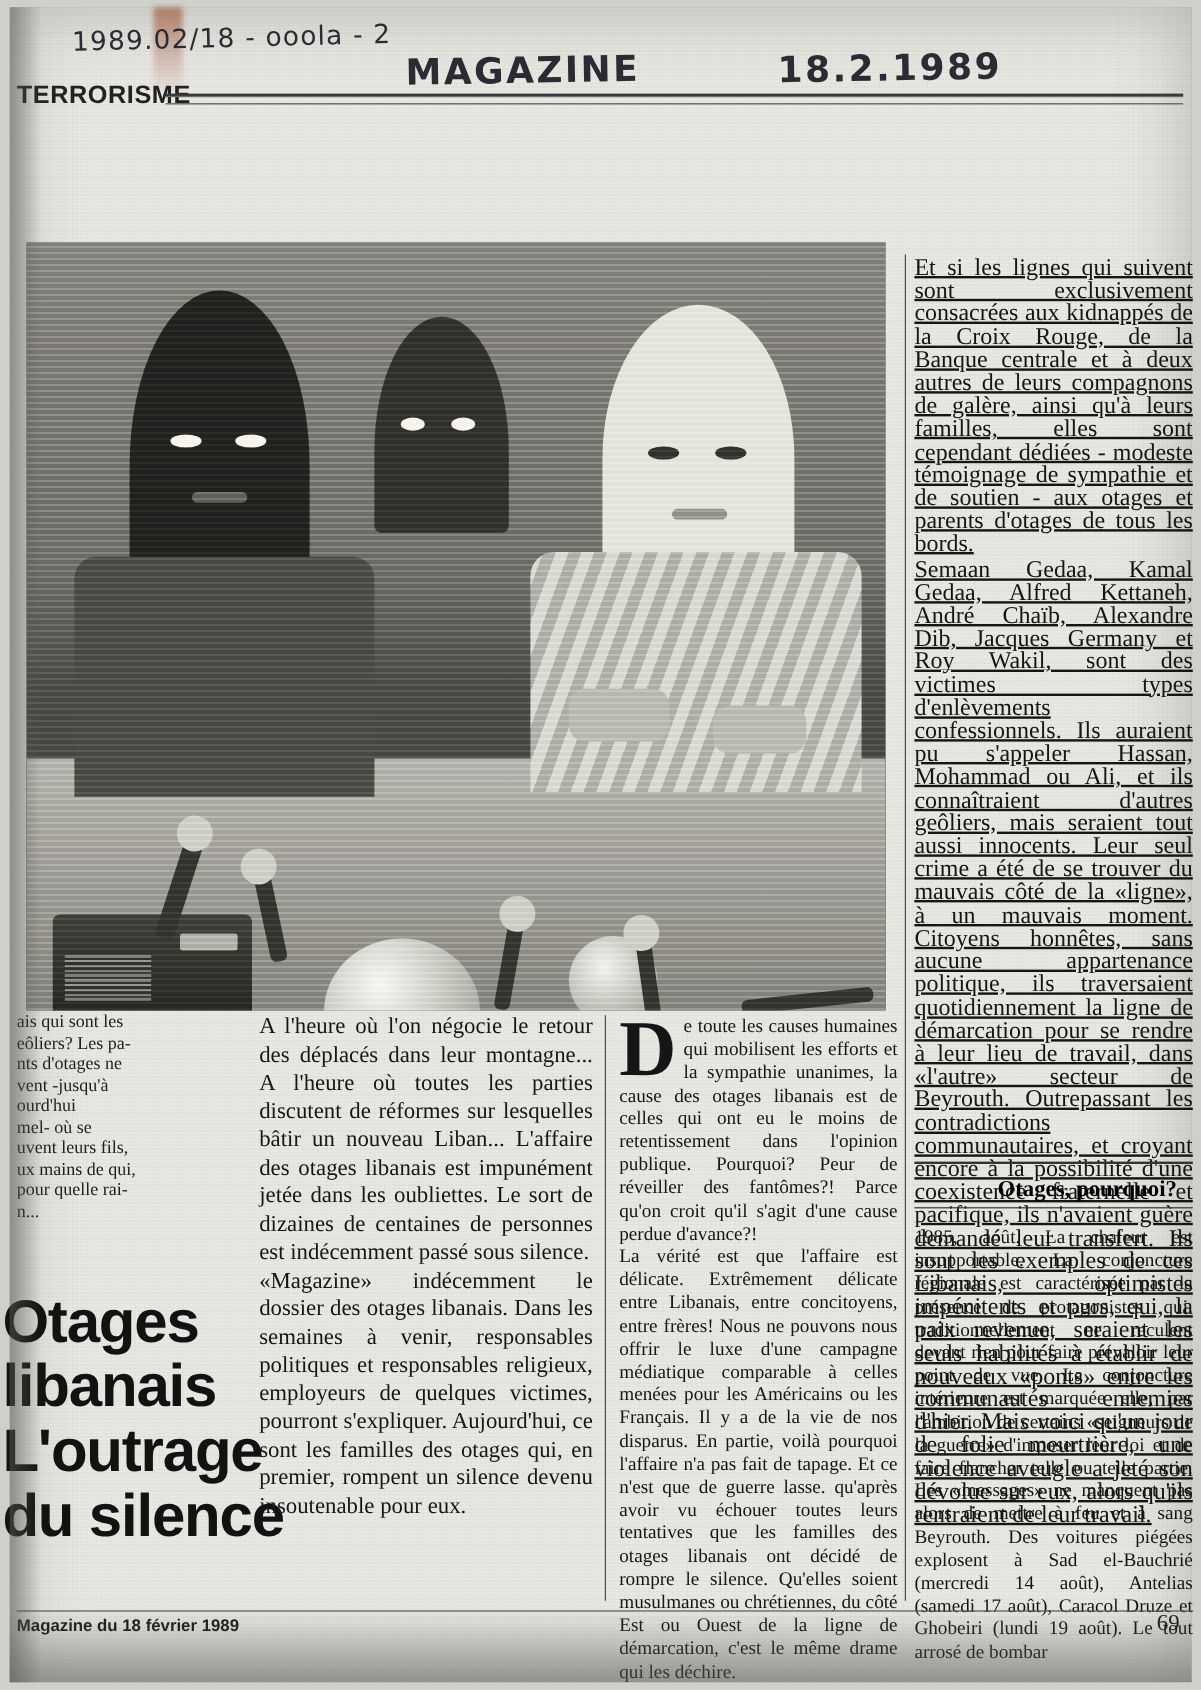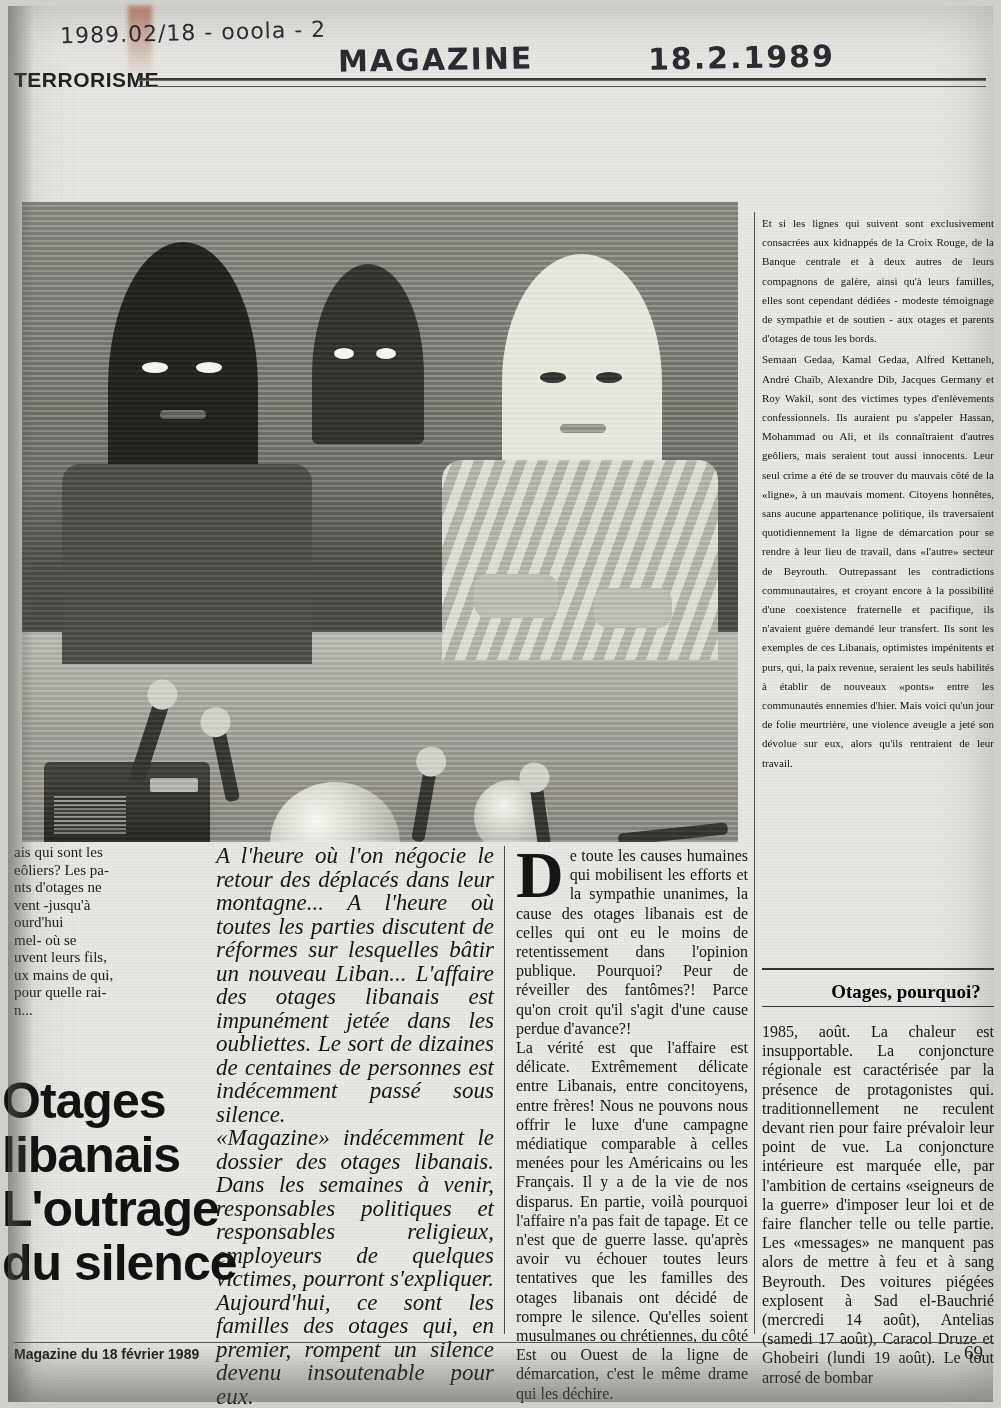--- a/index.html
+++ b/index.html
@@ -155,22 +155,21 @@
     font-size:50px;
     line-height:54px;
     letter-spacing:-1px;
     color:#121212;
   }
   .headline div{ white-space:nowrap; }
 
   
   .chapeau{
     position:absolute;left:208px;top:838px;width:278px;
-    font-style:italic;
-    font-size:23px;
+    font-size:19px;
     line-height:23.5px;
     text-align:justify;
     color:#161616;
   }
 
   
   .col2{
     position:absolute;left:508px;top:840px;width:232px;
     font-size:16px;line-height:19.2px;text-align:justify;color:#151515;
   }
@@ -180,21 +179,21 @@
   }
   .vrule{
     position:absolute;width:1px;background:#4a4a4a;
   }
   #vrule-1{ left:496px; top:840px; height:488px;}
   #vrule-2{ left:746px; top:206px; height:1122px;}
 
   
   .col3{
     position:absolute;left:754px;top:208px;width:232px;
-    font-size:11px;line-height:19.2px;text-align:justify;color:#151515;
+    font-size:20px;line-height:19.2px;text-align:justify;color:#151515;text-decoration:underline;
   }
   .col3 .names{ margin-top:2px; }
   .subhead{
     position:absolute;left:782px;top:975px;width:232px;
     text-align:center;font-weight:bold;font-size:19px;color:#000000;
     font-family:"Liberation Serif", serif;
   }
   .subrule-a{ position:absolute;left:754px;top:962px;width:232px;height:2px;background:#333;}
   .subrule-b{ position:absolute;left:754px;top:1000px;width:232px;height:1px;background:#333;}
   .col3b{

